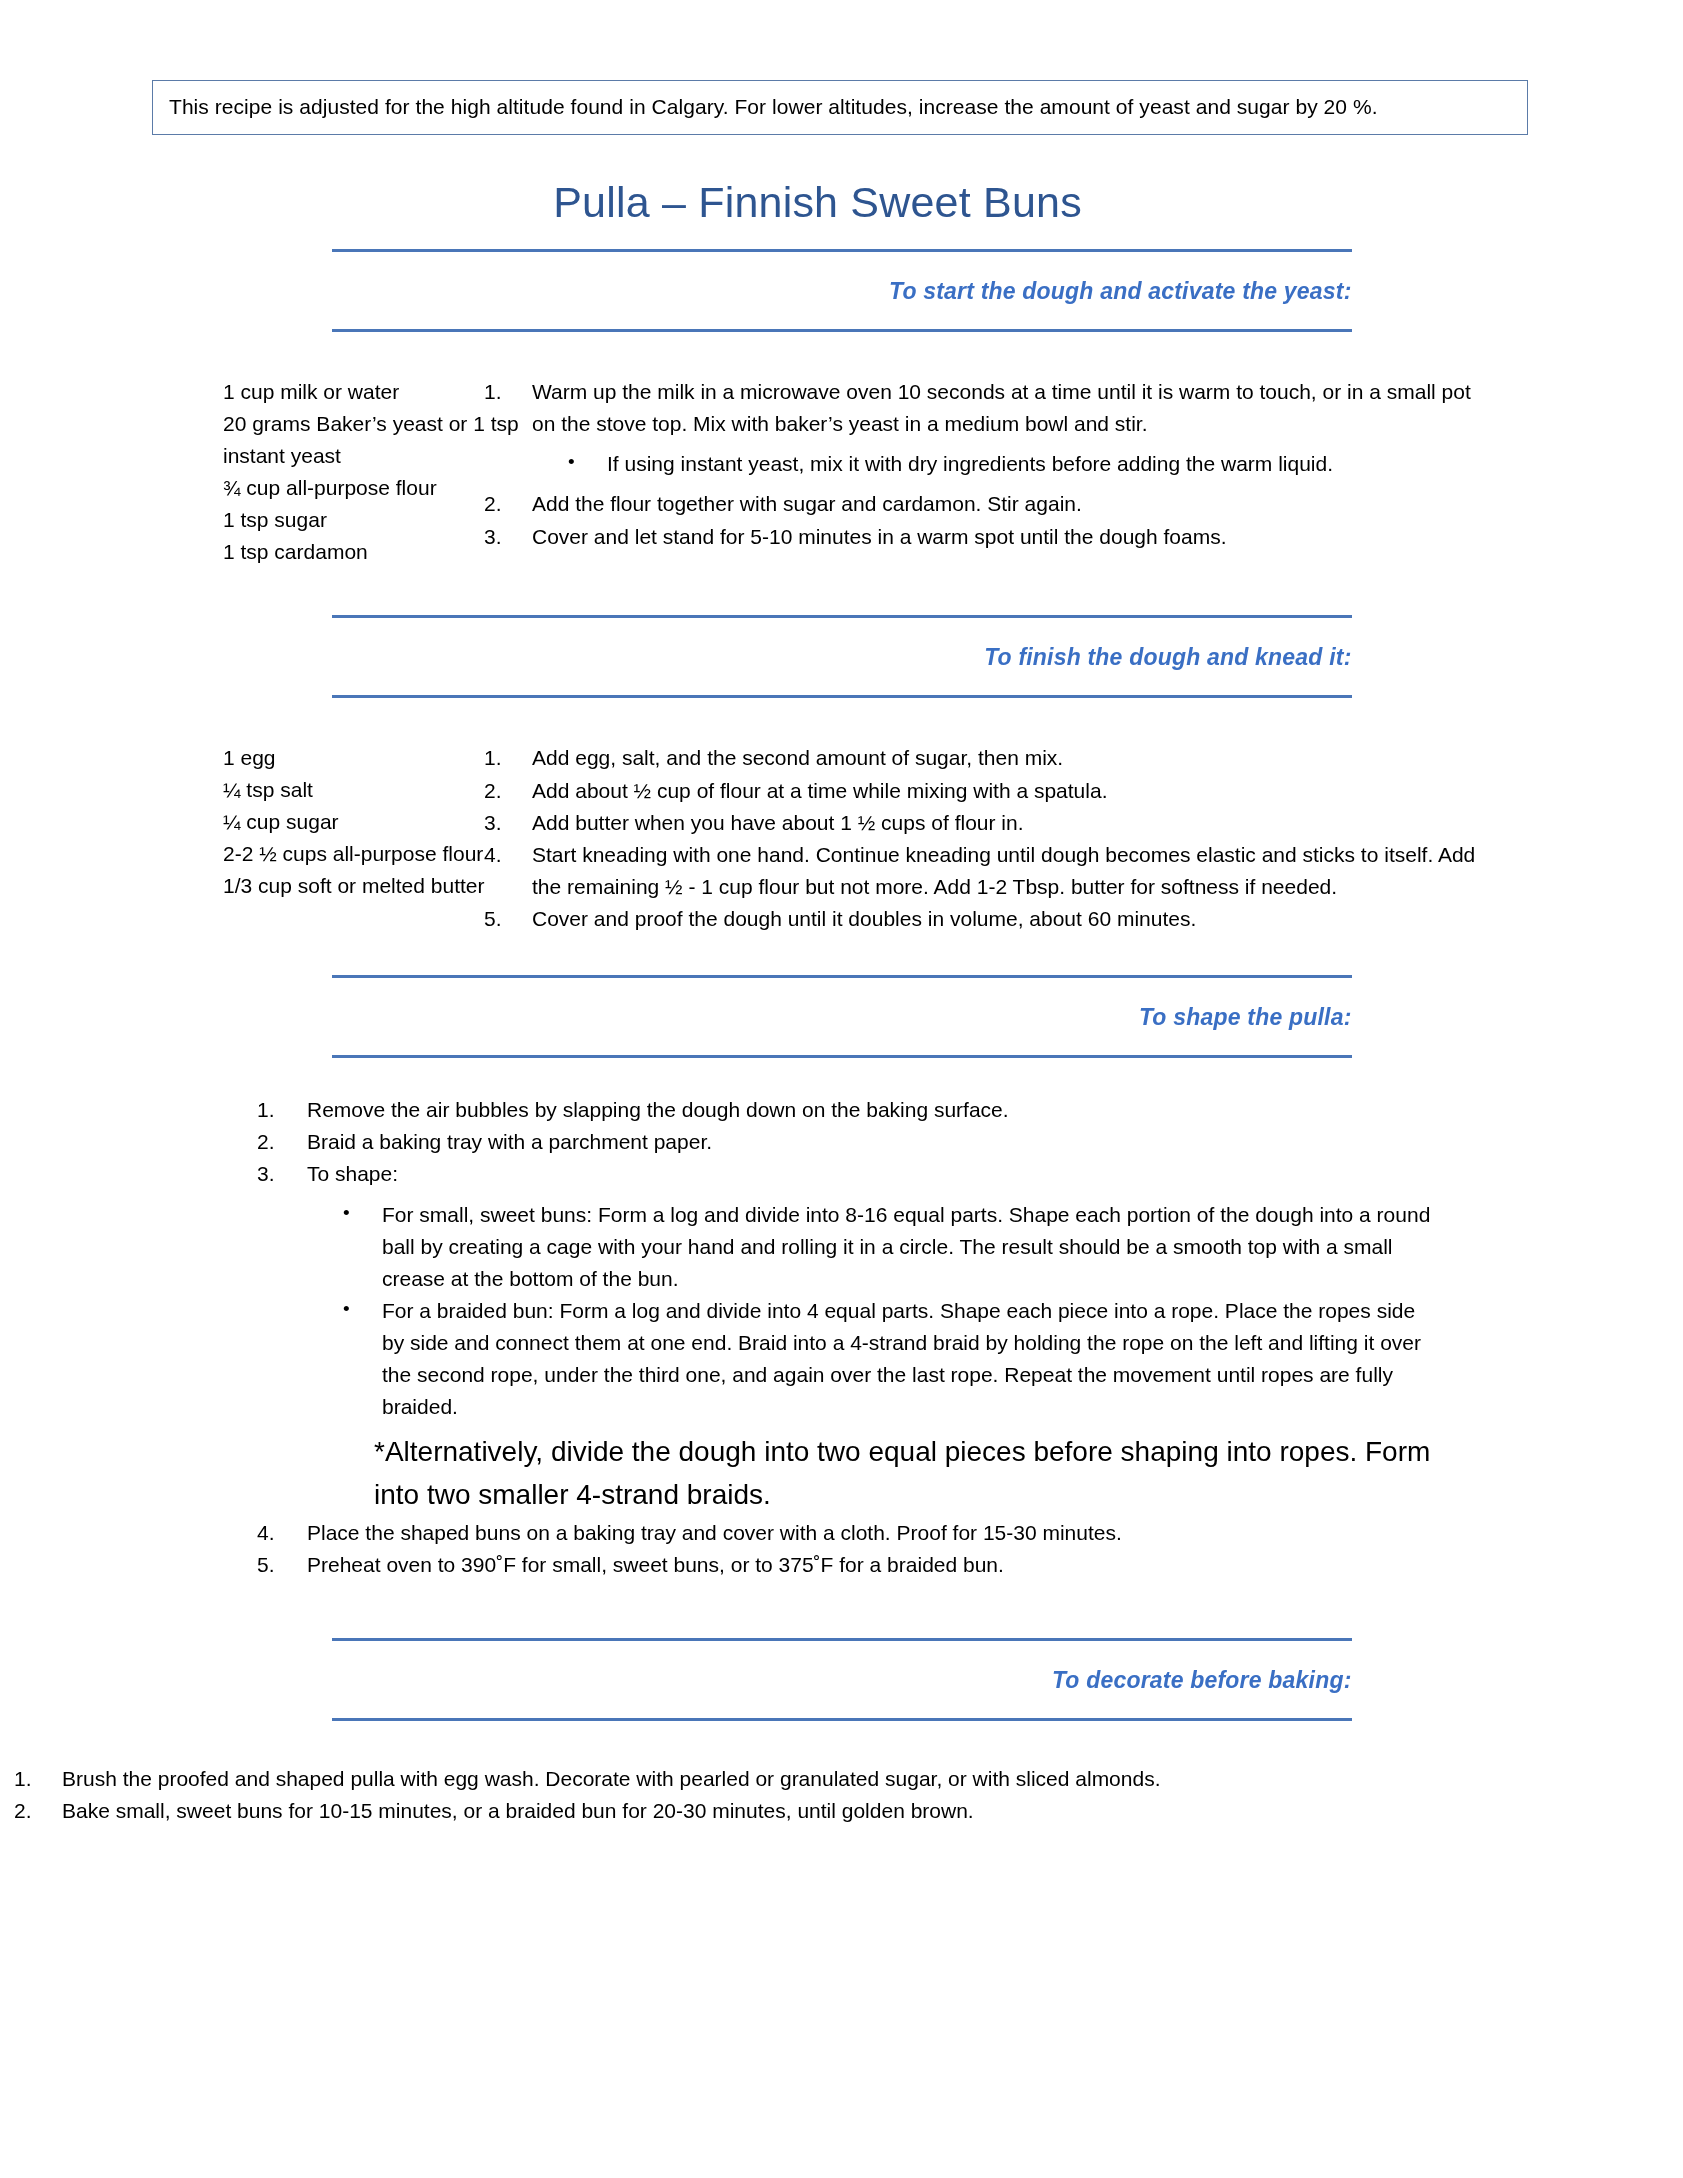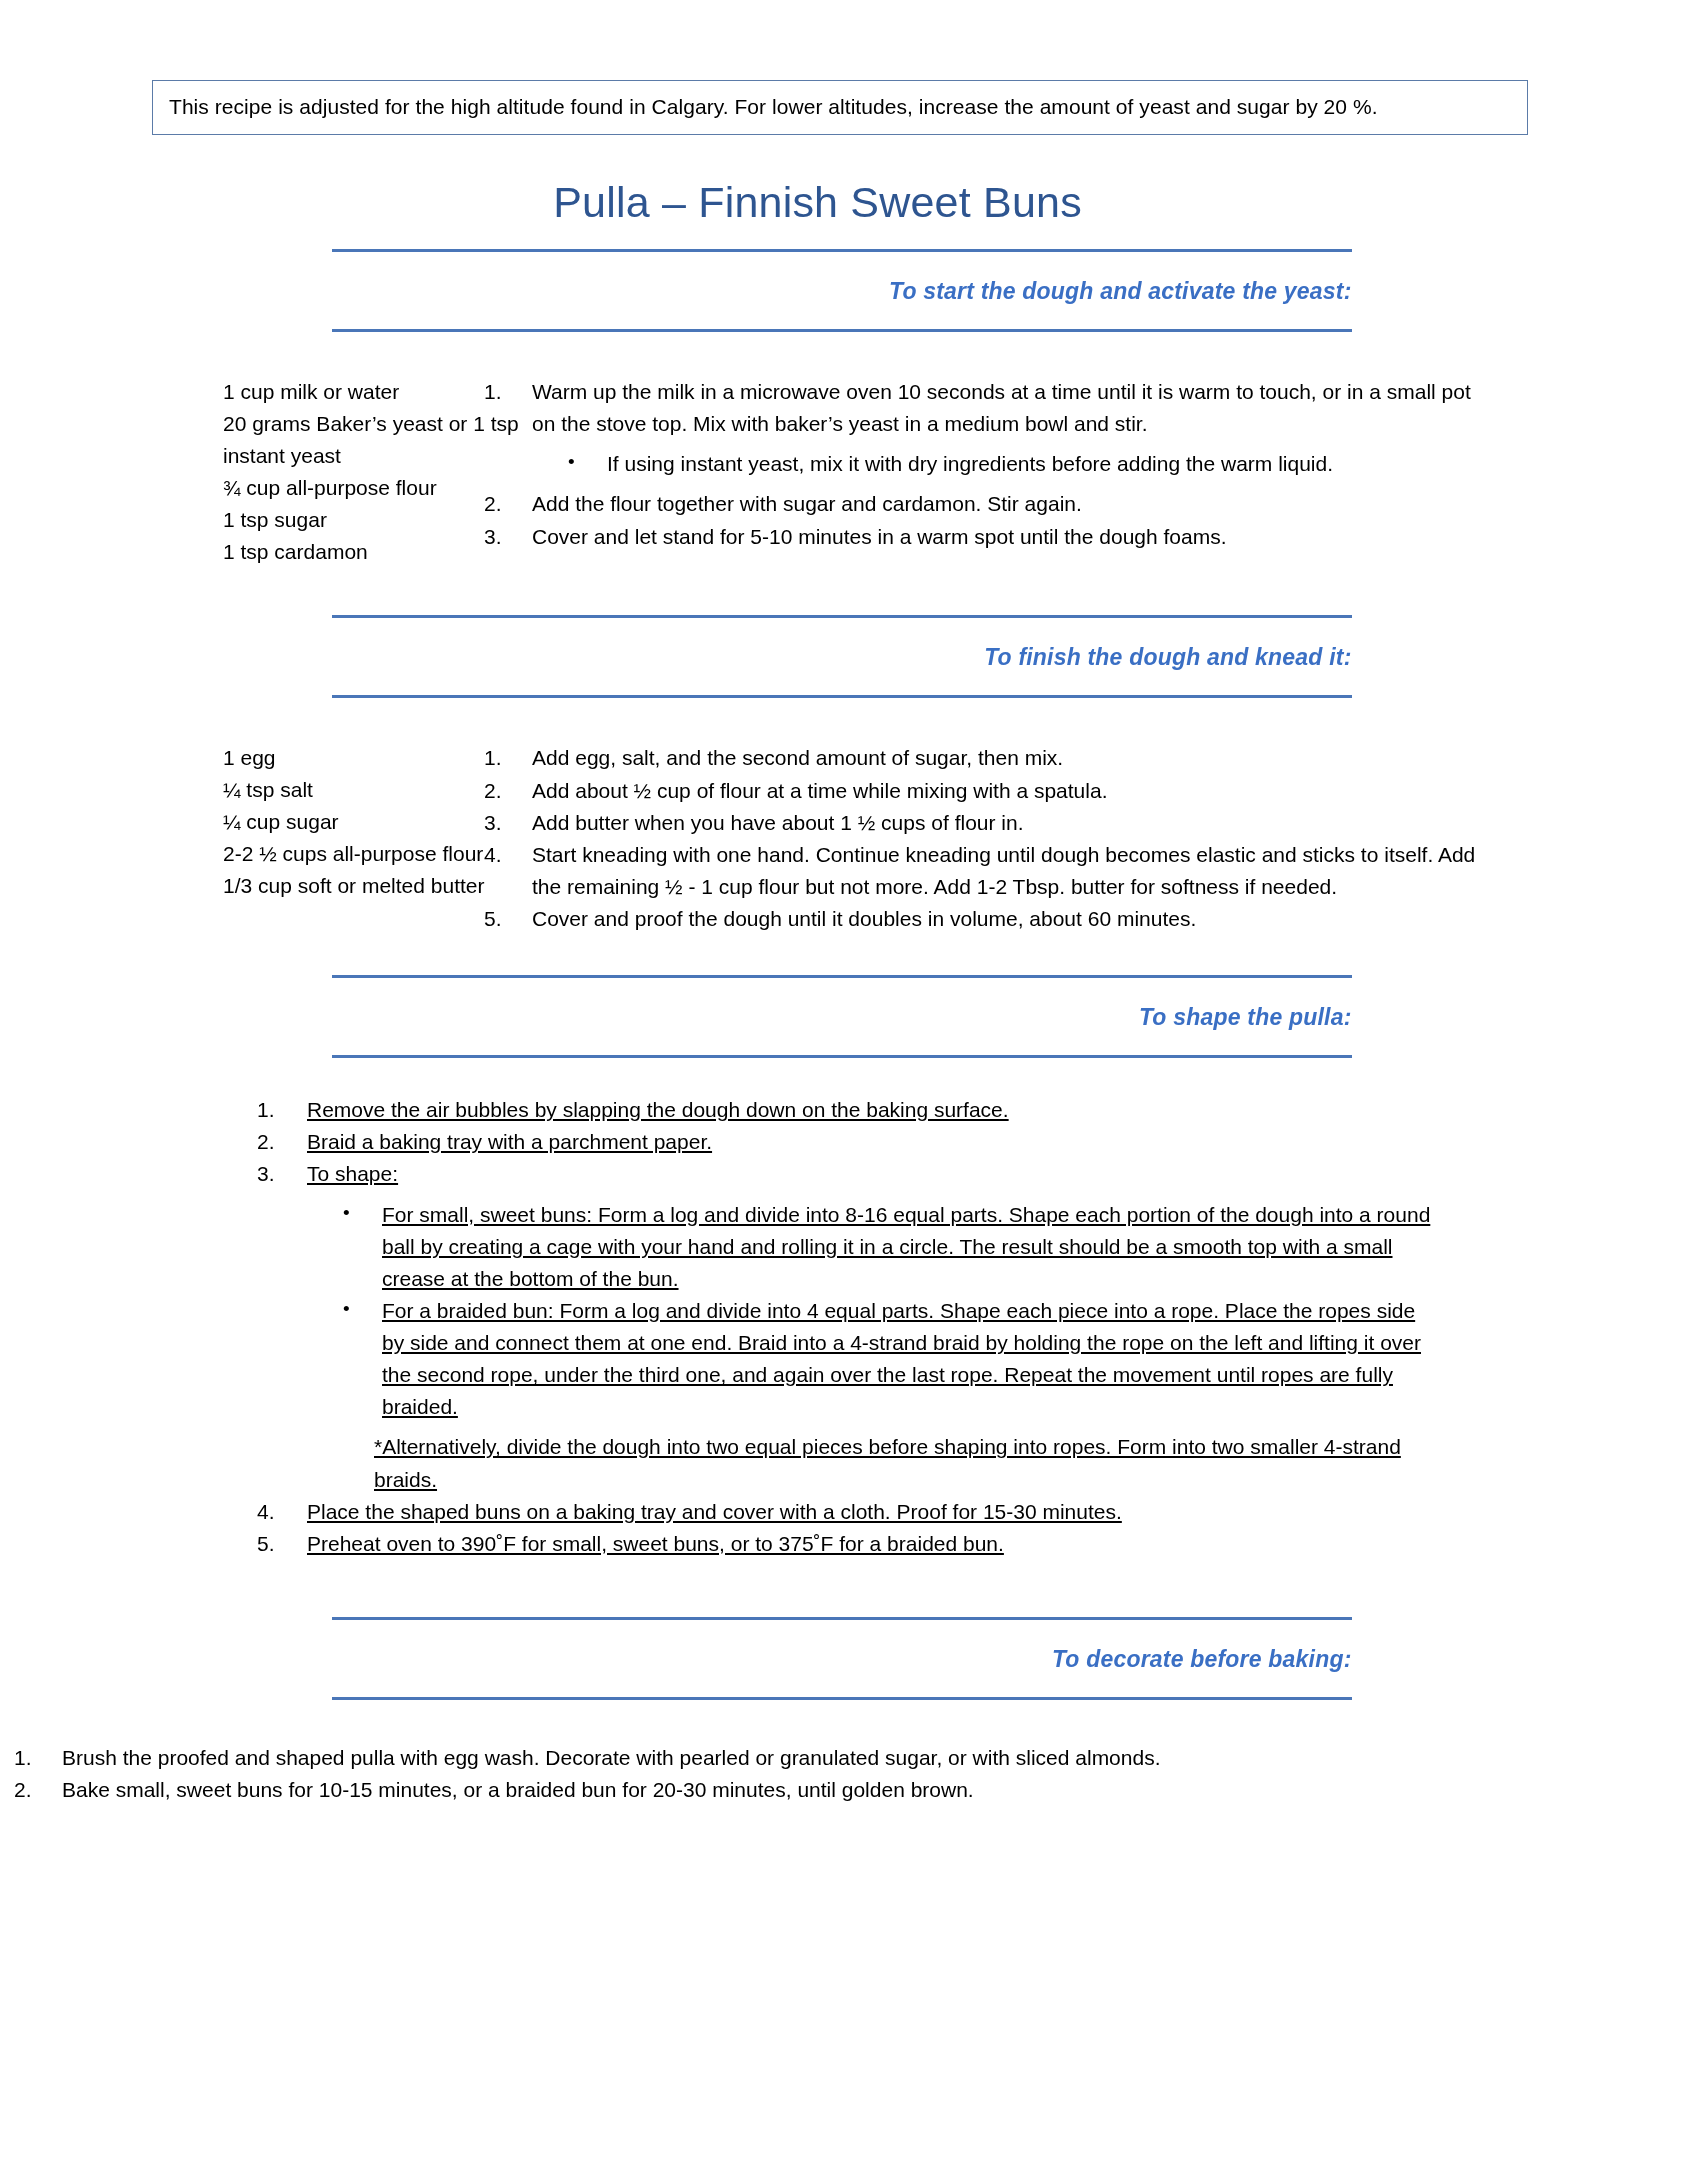--- a/index.html
+++ b/index.html
@@ -146,29 +146,28 @@
   }
   ul.subs > li::before {
     content: "\2022";
     position: absolute;
     left: 28px;
     top: -1px;
     font-size: 19px;
   }
   .plain-sub {
     padding-left: 67px;
-    font-size: 21px;
+    font-size: 28px;
     line-height: 1.53;
   }
 
   
   .full-wrap {
     padding-left: 257px;
     padding-right: 233px;
-    text-decoration: underline;
   }
   .full-wrap ol.steps > li { padding-left: 50px; }
 
   
   .gap-a { height: 44px; }
   .gap-b { height: 36px; }
   .gap-c { height: 48px; }
   .gap-d { height: 40px; }
   .gap-e { height: 57px; }
   .gap-f { height: 42px; }

